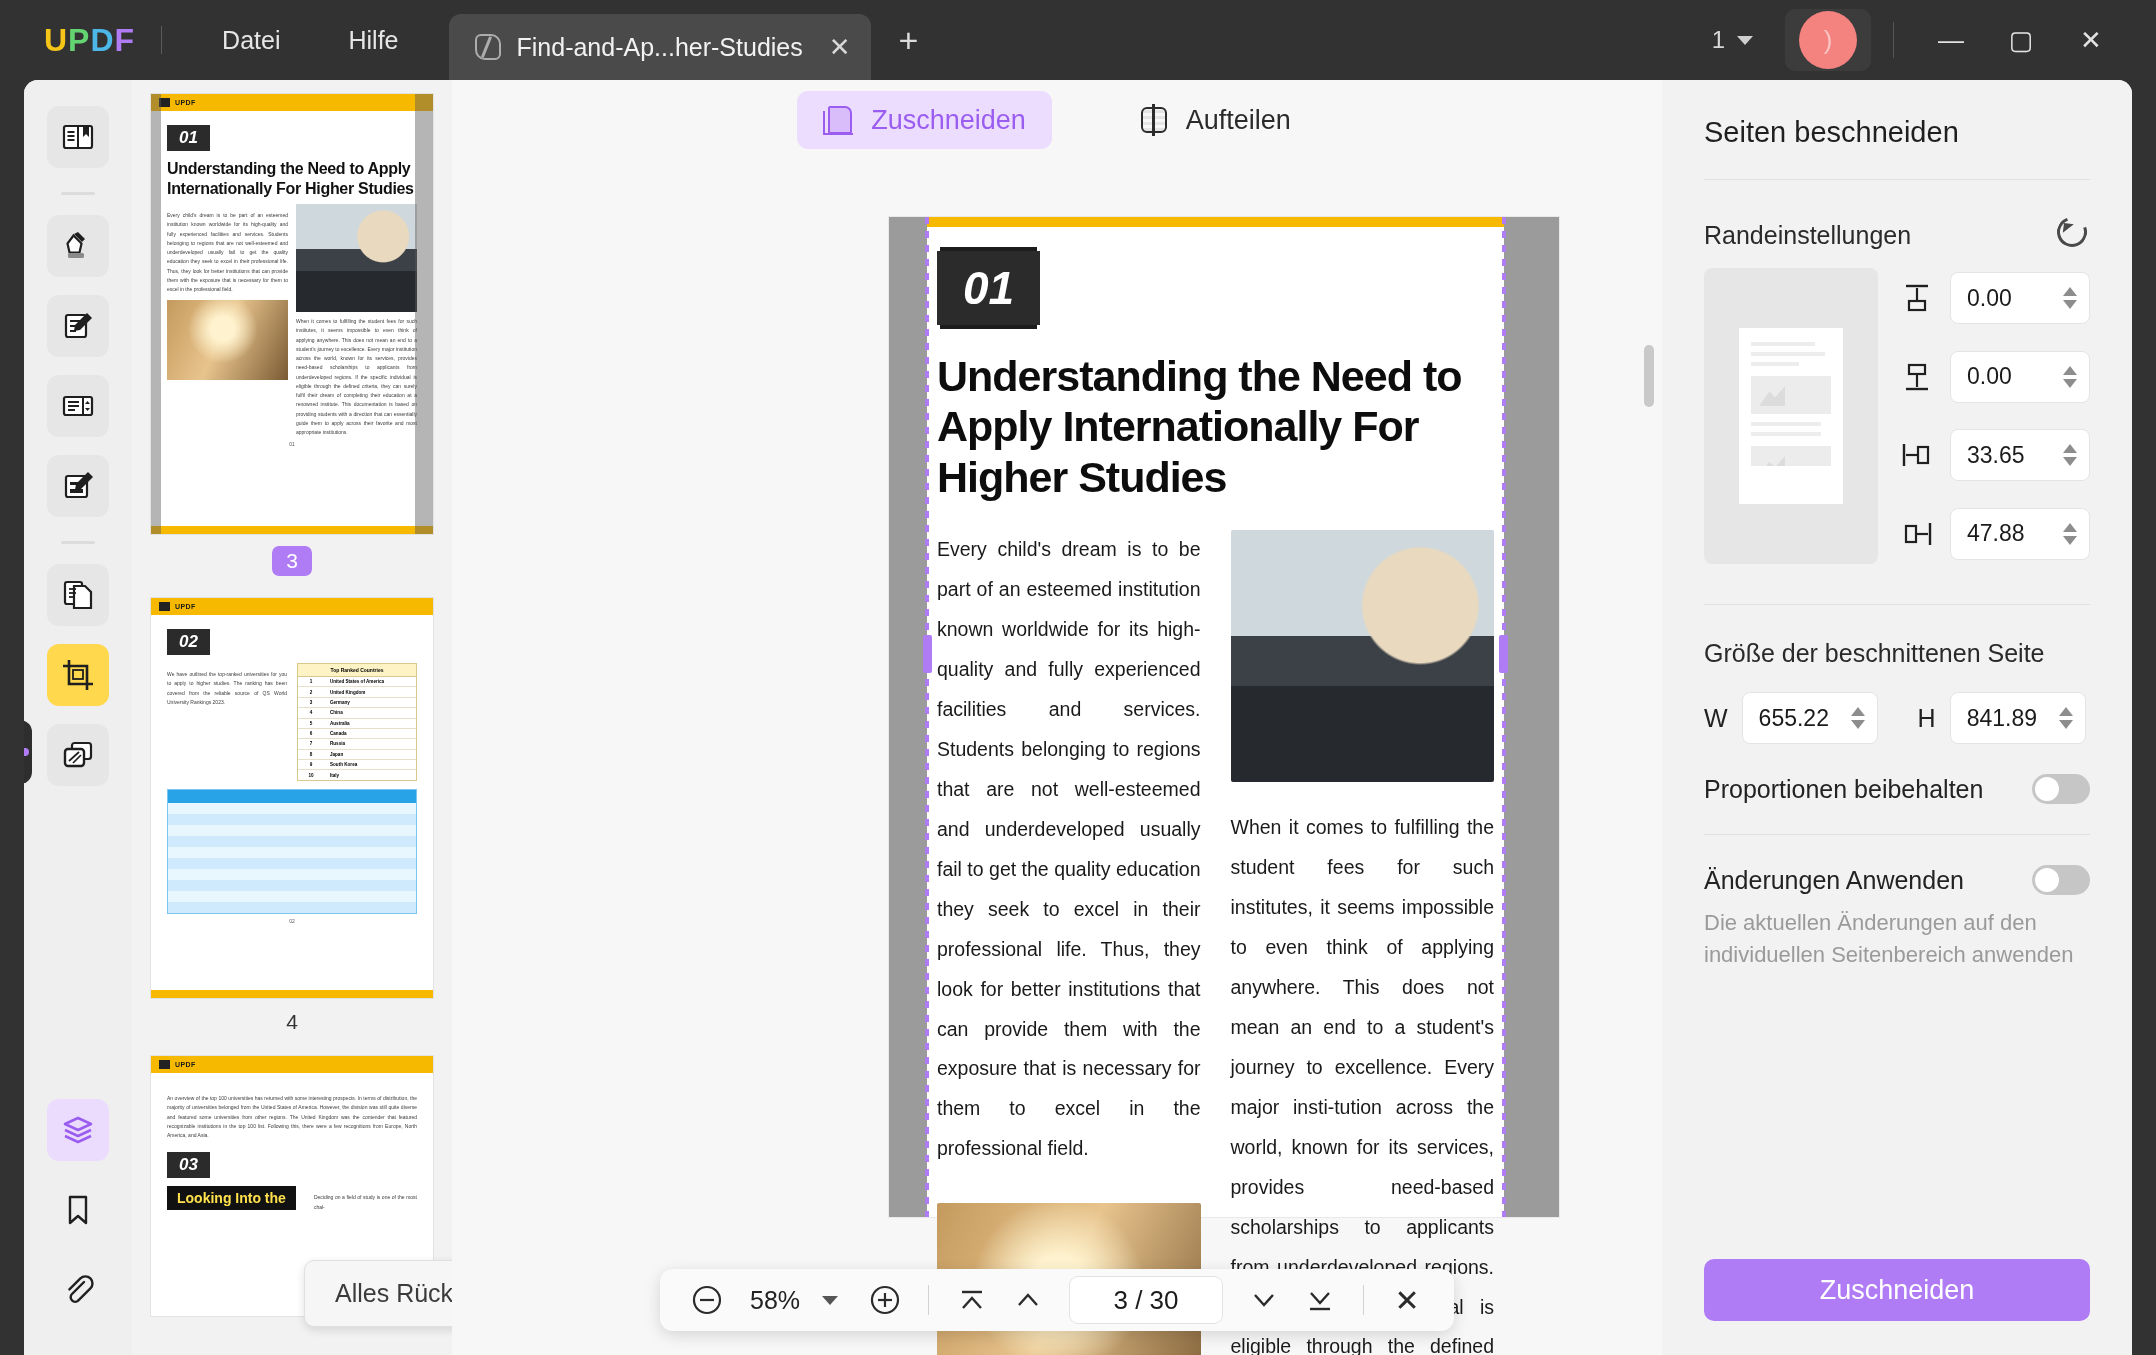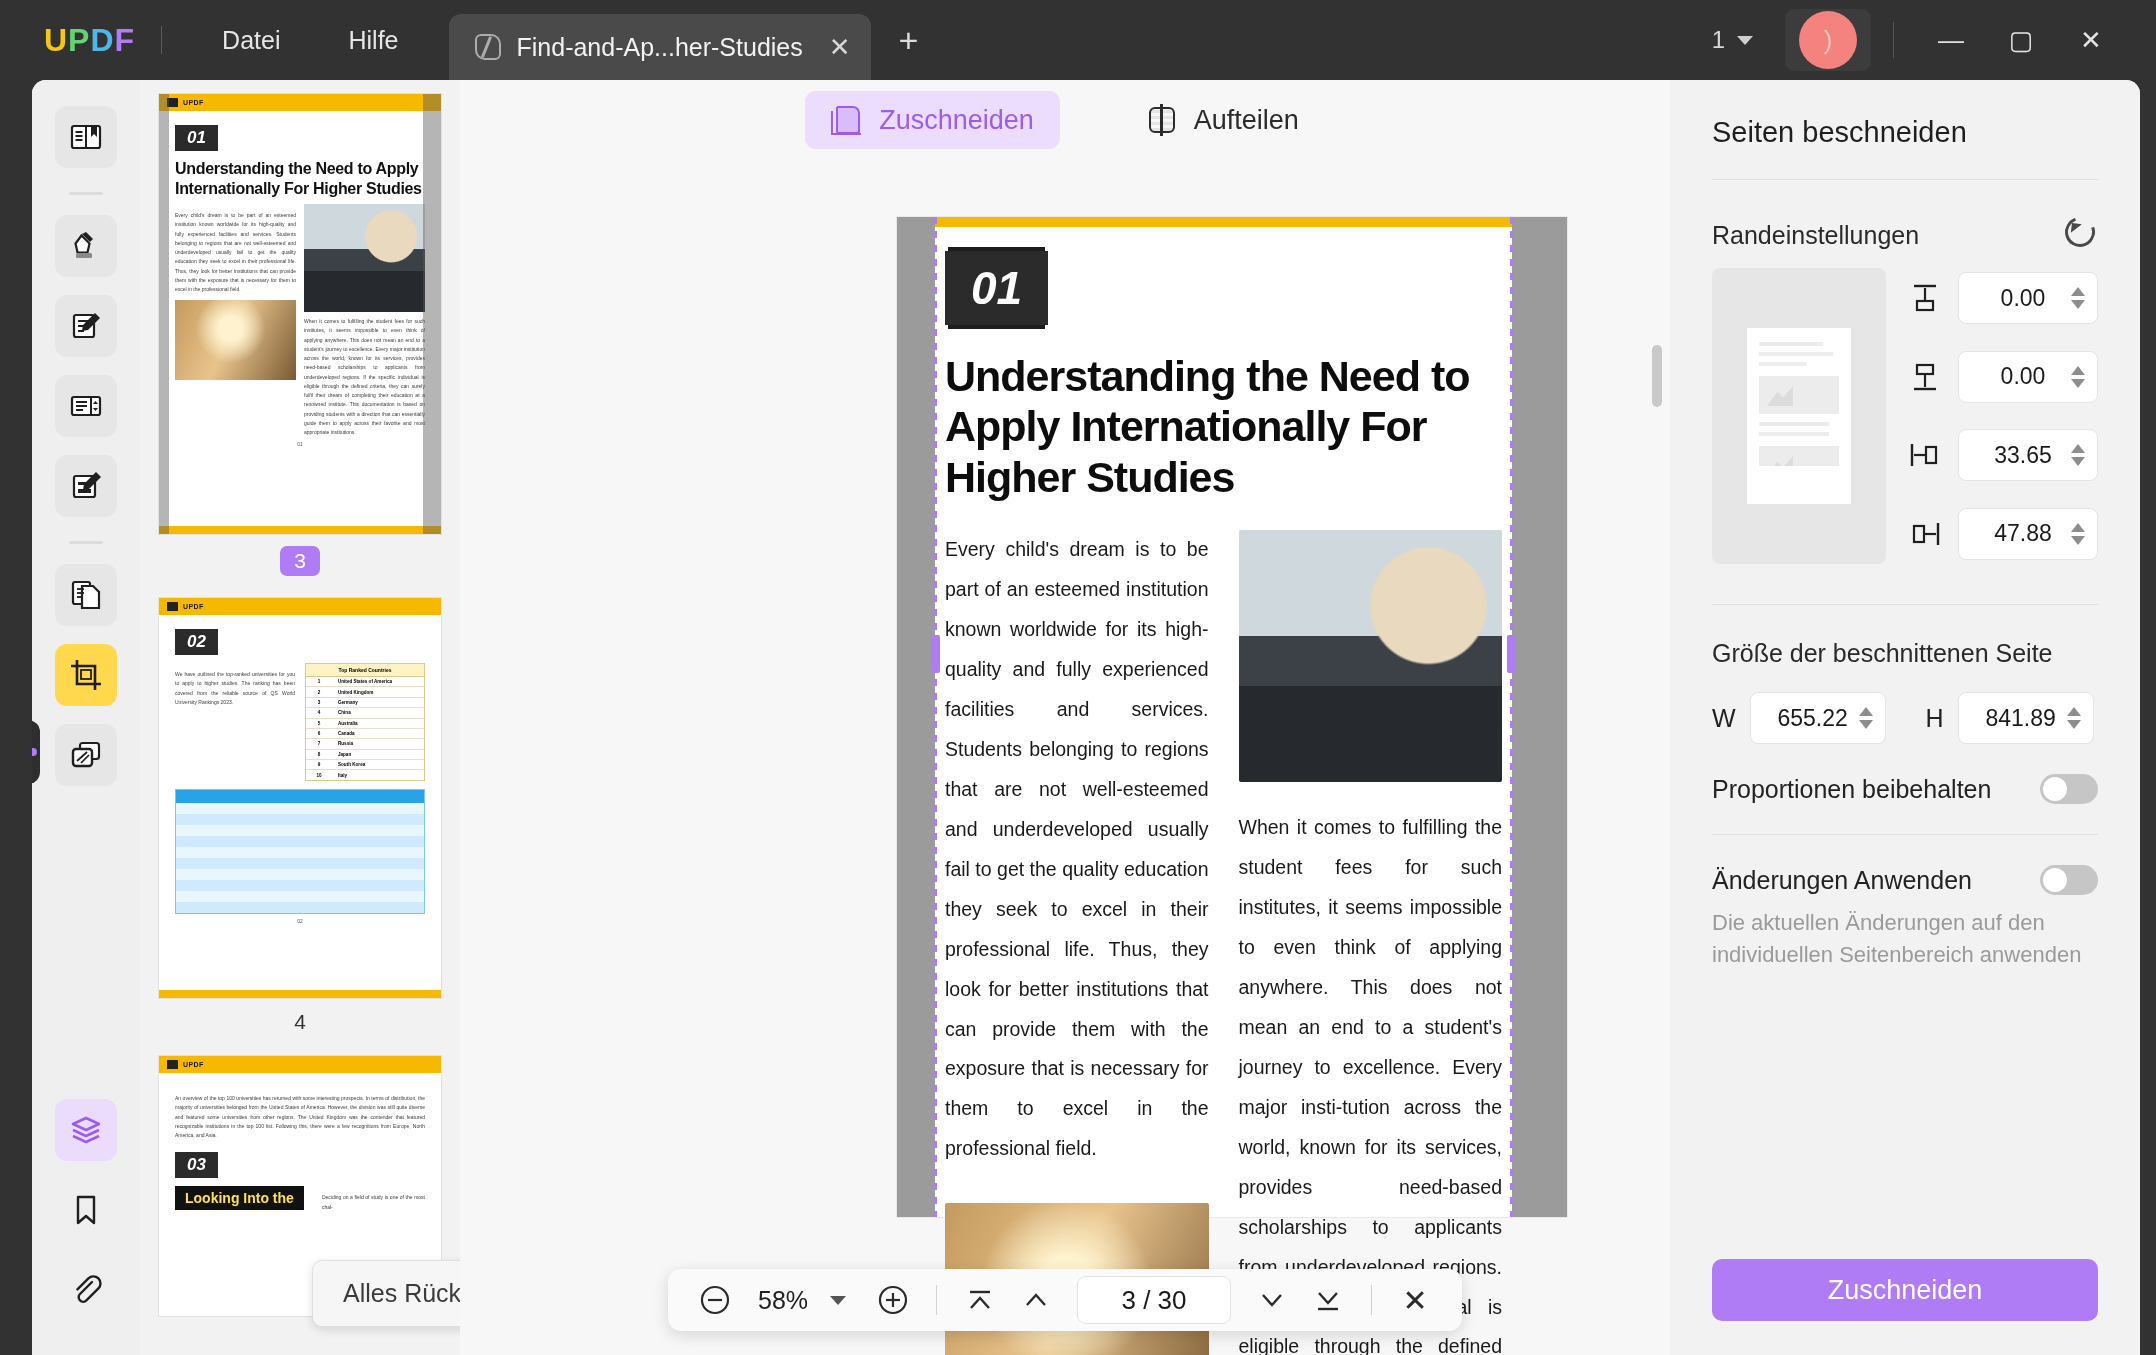--- a/index.html
+++ b/index.html
@@ -37,21 +37,21 @@
           border-top:9px solid #cfcfcf; }
   .avatar-wrap{ width:86px;height:62px;background:#3c3c3c;border-radius:10px;
           display:flex;align-items:center;justify-content:center;margin-left:22px;}
   .avatar{ width:58px;height:58px;border-radius:50%;background:#f4827e;
           display:flex;align-items:center;justify-content:center;color:#fff8; font-size:26px;}
   .vsep2{width:1px;height:36px;background:#565656;margin:0 22px;}
   .wbtn{ width:70px;height:60px;display:flex;align-items:center;justify-content:center;
           color:#e2e2e2;font-size:26px; }
 
   
-  #shell { position:absolute; left:32px; top:80px; width:2108px; height:1275px;
+  #shell { position:absolute; left:24px; top:80px; width:2108px; height:1275px;
            background:#f2f2f2; border-radius:14px 14px 0 0; overflow:hidden; display:flex; }
 
   
   #rail { width:108px; height:100%; background:#efeff0; display:flex; flex-direction:column;
           align-items:center; padding-top:26px; position:relative; flex:none;}
   .rail-btn { width:62px;height:62px;border-radius:12px; margin-bottom:18px;
               display:flex;align-items:center;justify-content:center; background:#e6e6e6;}
   .rail-btn.plain{background:transparent;}
   .rail-btn.active-y{background:#ffd84d;}
   .rail-btn.active-p{background:#ebdcfd;}
@@ -169,21 +169,21 @@
   .preview .pg{width:104px;height:176px;background:#fff;padding:14px 12px;}
   .preview .ln{height:4px;background:#ededed;margin-bottom:6px;}
   .preview .blk{height:38px;background:#ececec;margin:10px 0 8px;position:relative;overflow:hidden;}
   .preview .blk:after{content:"";position:absolute;left:8px;top:8px;width:26px;height:22px;
       background:#dcdcdc;clip-path:polygon(0 100%,40% 35%,62% 60%,100% 10%,100% 100%);}
   .spins{flex:1;display:flex;flex-direction:column;justify-content:space-between;padding:4px 0;}
   .spin-row{display:flex;align-items:center;gap:16px;}
   .mic{width:34px;height:34px;position:relative;flex:none;}
   .field{flex:1;height:52px;background:#fff;border:1px solid #e4e4e4;border-radius:8px;
      display:flex;align-items:center;padding:0 12px 0 16px;font-size:23px;color:#1a1a1a;}
-  .field .val{flex:1;text-align:center;}
+  .field .val{flex:1;}
   .arrows{display:flex;flex-direction:column;gap:4px;}
   .ar-u{width:0;height:0;border-left:7px solid transparent;border-right:7px solid transparent;
         border-bottom:9px solid #8d8d8d;}
   .ar-d{width:0;height:0;border-left:7px solid transparent;border-right:7px solid transparent;
         border-top:9px solid #8d8d8d;}
   .size-row{display:flex;align-items:center;gap:14px;padding:6px 0 0;}
   .size-lbl{font-size:25px;color:#222;}
   .field.sm{height:52px;width:136px;flex:none;}
   .toggle-row{display:flex;align-items:center;justify-content:space-between;padding:30px 0;}
   .toggle-row .lbl{font-size:25px;color:#232323;}

